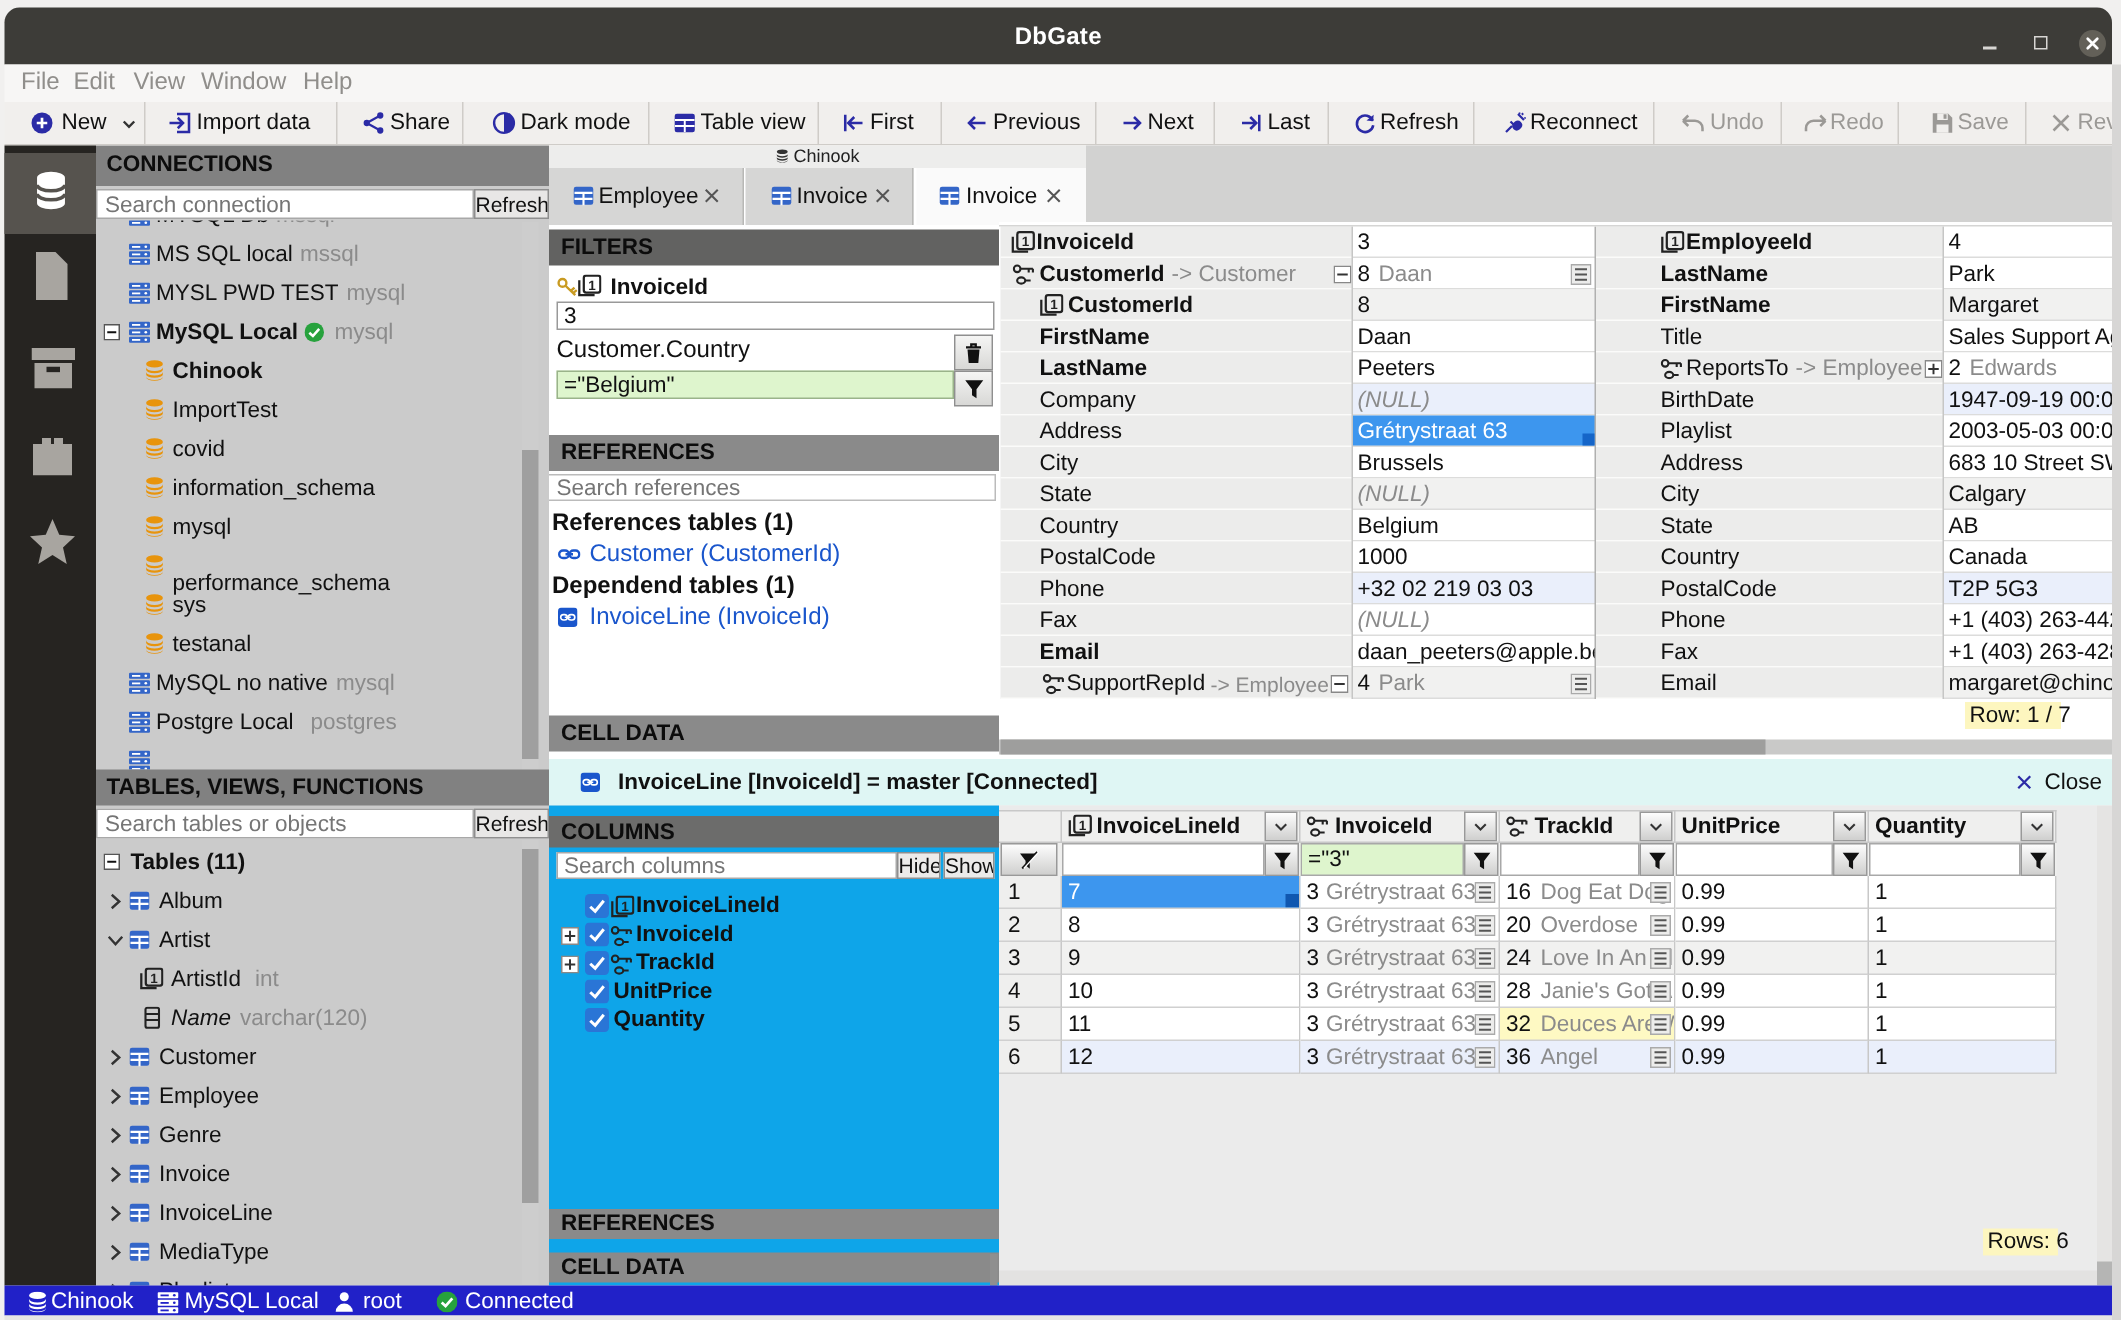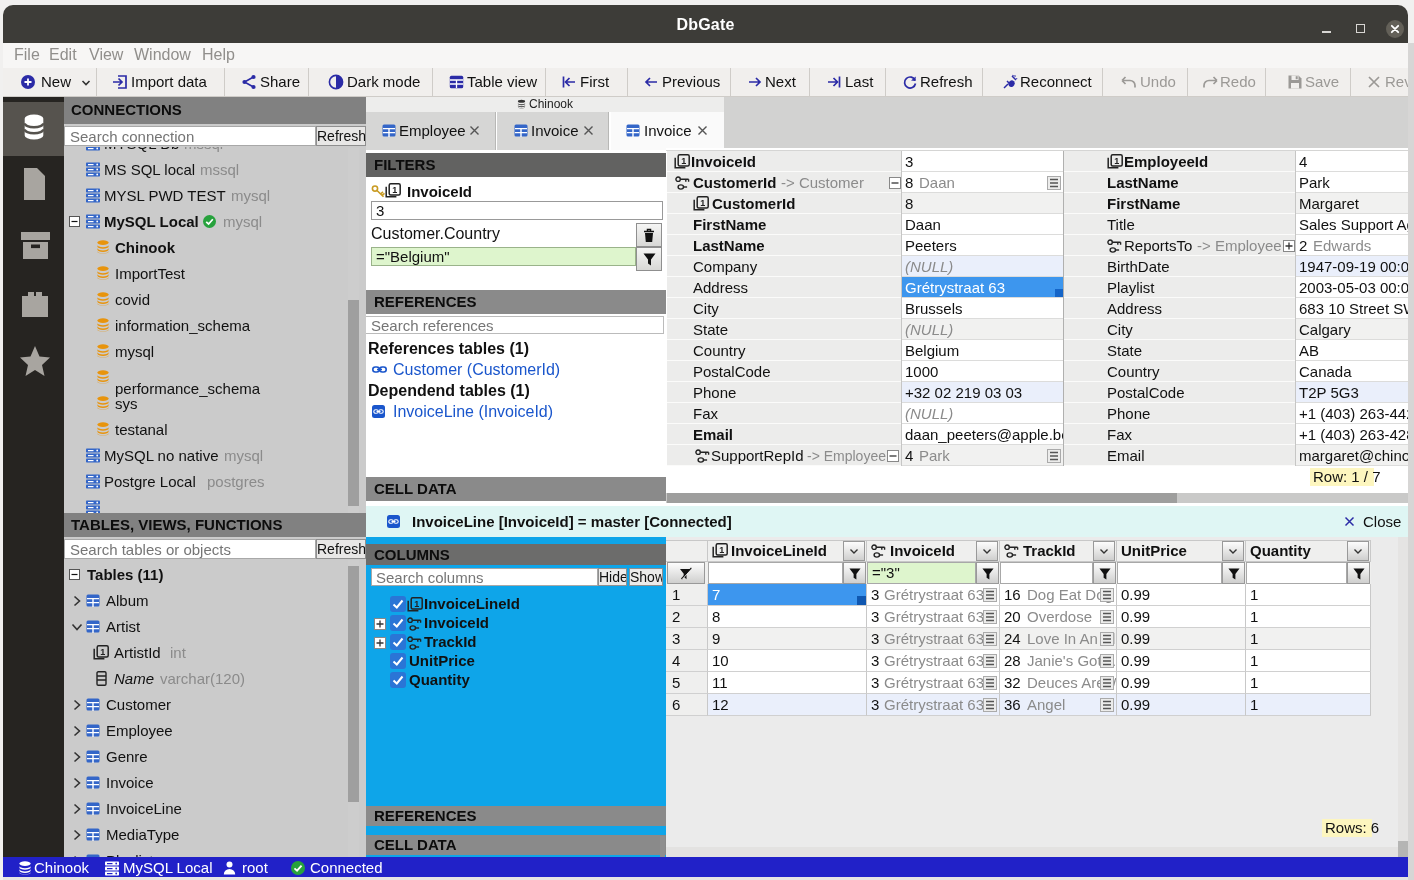--- a/index.html
+++ b/index.html
@@ -1183,21 +1183,21 @@
 <div style="position:absolute;left:0px;top:135px;width:42px;height:22px;background:#efefee;border-right:1px solid #c8c8c8;border-bottom:1px solid #d0d0d0;font-size:15px;color:#111;padding:2px 0 0 6px;">5</div>
 <div style="position:absolute;left:42px;top:135px;width:159px;height:22px;background:#fff;border-right:1px solid #c8c8c8;border-bottom:1px solid #d0d0d0;font-size:15px;color:#111;padding:2px 0 0 4px;">11</div>
 <div style="position:absolute;left:201px;top:135px;width:133px;height:22px;background:#fff;border-right:1px solid #c8c8c8;border-bottom:1px solid #d0d0d0;overflow:hidden;">
         <span style="position:absolute;left:4px;top:2px;font-size:15px;color:#111;">3</span>
         <span style="position:absolute;left:17px;top:2px;font-size:15px;color:#8b8b8b;white-space:nowrap;">Grétrystraat 63</span>
         <svg style="position:absolute;right:2px;top:4px" width="14" height="14" viewBox="0 0 14 14">
           <rect x="0.5" y="0.5" width="13" height="13" fill="#ececeb" stroke="#aaa"></rect>
           <path d="M3 3.5h8M3 7h8M3 10.5h8" stroke="#555" stroke-width="1.4"></path>
         </svg>
       </div>
-<div style="position:absolute;left:334px;top:135px;width:117px;height:22px;background:#ffffff;border-right:1px solid #c8c8c8;border-bottom:1px solid #d0d0d0;overflow:hidden;">
+<div style="position:absolute;left:334px;top:135px;width:117px;height:22px;background:#fef9c3;border-right:1px solid #c8c8c8;border-bottom:1px solid #d0d0d0;overflow:hidden;">
         <span style="position:absolute;left:4px;top:2px;font-size:15px;color:#111;">32</span>
         <span style="position:absolute;left:27px;top:2px;font-size:15px;color:#8b8b8b;white-space:nowrap;">Deuces Are Wild</span>
         <svg style="position:absolute;right:2px;top:4px" width="14" height="14" viewBox="0 0 14 14">
           <rect x="0.5" y="0.5" width="13" height="13" fill="#ececeb" stroke="#aaa"></rect>
           <path d="M3 3.5h8M3 7h8M3 10.5h8" stroke="#555" stroke-width="1.4"></path>
         </svg>
       </div>
 <div style="position:absolute;left:451px;top:135px;width:129px;height:22px;background:#fff;border-right:1px solid #c8c8c8;border-bottom:1px solid #d0d0d0;font-size:15px;color:#111;padding:2px 0 0 4px;">0.99</div>
 <div style="position:absolute;left:580px;top:135px;width:125px;height:22px;background:#fff;border-right:1px solid #c8c8c8;border-bottom:1px solid #d0d0d0;font-size:15px;color:#111;padding:2px 0 0 4px;">1</div>
 <div style="position:absolute;left:0px;top:157px;width:42px;height:22px;background:#efefee;border-right:1px solid #c8c8c8;border-bottom:1px solid #d0d0d0;font-size:15px;color:#111;padding:2px 0 0 6px;">6</div>

